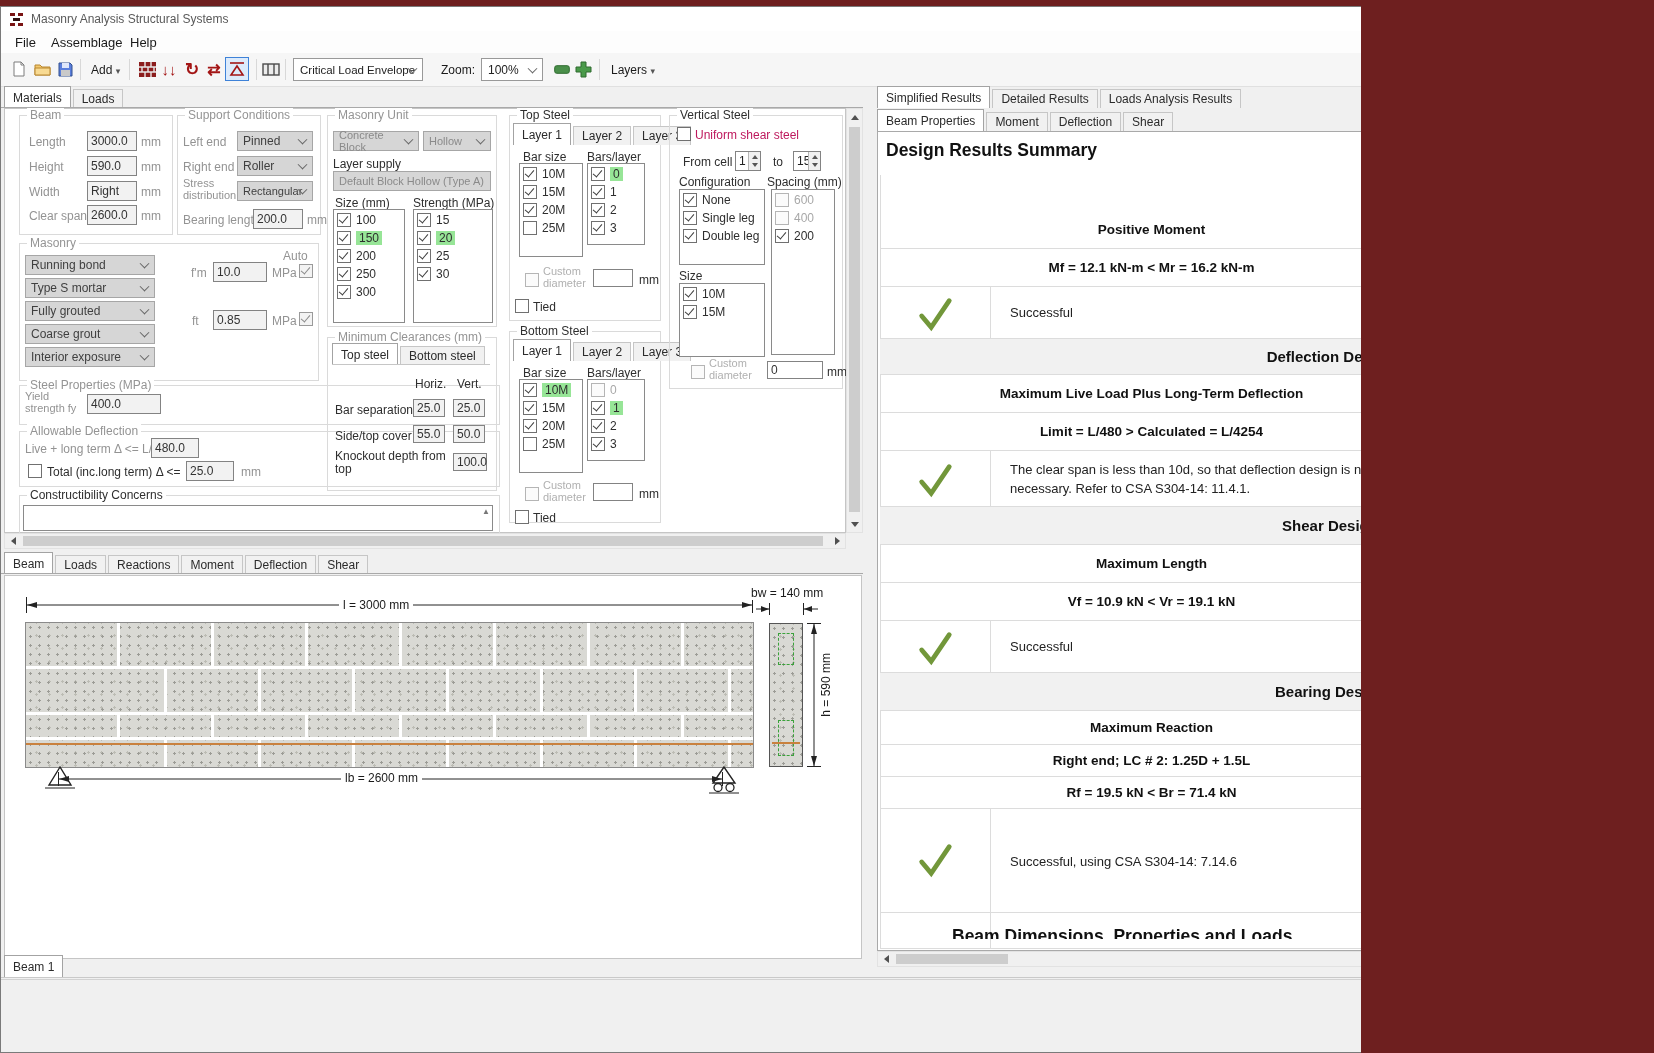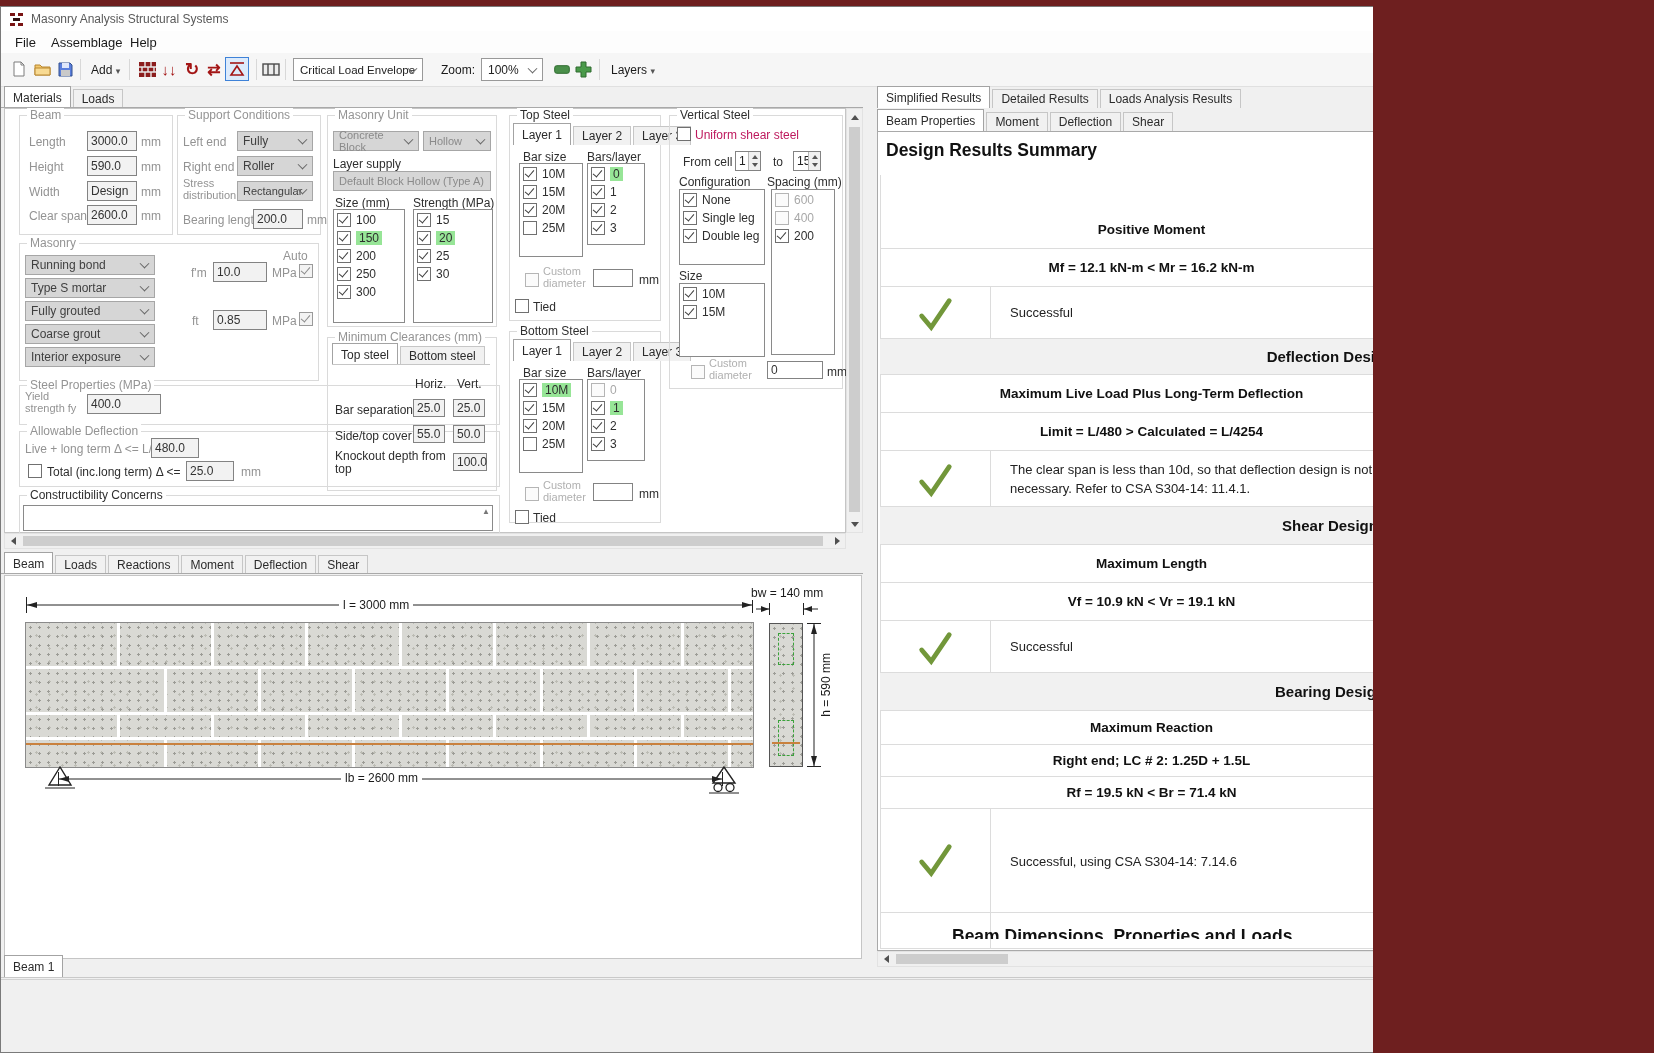--- a/index.html
+++ b/index.html
@@ -1,17 +1,17 @@
 <!DOCTYPE html>
 <html><head>
 <meta charset="utf-8">
 <style>
   html,body{margin:0;padding:0;}
   body{font-family:"Liberation Sans",sans-serif;background:#6e1f1f;}
-  #screen{position:relative;width:1361px;height:1053px;overflow:hidden;background:#6e1f1f;padding-left:12px;}
+  #screen{position:relative;width:1361px;height:1053px;overflow:hidden;background:#6e1f1f;}
   .abs{position:absolute;}
   #window{position:absolute;left:0;top:6px;width:1568px;height:1047px;background:#f0f0f0;border:1px solid #7a7a7a;box-sizing:border-box;}
   
   #titlebar{position:absolute;left:0;top:0;width:100%;height:24px;background:#ffffff;}
   #title-text{position:absolute;left:30px;top:5px;font-size:12px;color:#5a5a5a;white-space:nowrap;}
   .winbtn{position:absolute;top:0;width:45px;height:24px;display:flex;align-items:center;justify-content:center;font-size:12px;color:#444;}
   
   #menubar{position:absolute;left:0;top:24px;width:100%;height:22px;background:#fdfdfd;border-bottom:1px solid #ececec;}
   .menu-item{position:absolute;top:4px;font-size:13px;color:#1a1a1a;}
   
@@ -191,32 +191,32 @@
   <div class="groupbox" style="left:18px;top:108px;width:152px;height:118px">
     <span class="gtitle">Beam</span>
   </div>
   <span class="flabel" style="left:28px;top:128px">Length</span>
   <div class="tinput" style="left:86px;top:124px;width:50px">3000.0</div>
   <span class="flabel" style="left:140px;top:128px">mm</span>
   <span class="flabel" style="left:28px;top:153px">Height</span>
   <div class="tinput" style="left:86px;top:149px;width:50px">590.0</div>
   <span class="flabel" style="left:140px;top:153px">mm</span>
   <span class="flabel" style="left:28px;top:178px">Width</span>
-  <div class="tinput" style="left:86px;top:174px;width:50px">Design</div>
+  <div class="tinput" style="left:86px;top:174px;width:50px">Right</div>
   <span class="flabel" style="left:140px;top:178px">mm</span>
   <span class="flabel" style="left:28px;top:202px">Clear span</span>
   <div class="tinput" style="left:86px;top:198px;width:50px">2600.0</div>
   <span class="flabel" style="left:140px;top:202px">mm</span>
 
   <div class="groupbox" style="left:176px;top:108px;width:142px;height:118px">
     <span class="gtitle">Support Conditions</span>
   </div>
   <span class="flabel" style="left:182px;top:128px">Left end</span>
   <div class="dropdown" style="left:236px;top:124px;width:76px">
-        <span>Fully</span>
+        <span>Pinned</span>
         <span class="chev"></span>
       </div>
   <span class="flabel" style="left:182px;top:153px">Right end</span>
   <div class="dropdown" style="left:236px;top:149px;width:76px">
         <span>Roller</span>
         <span class="chev"></span>
       </div>
   <span class="flabel" style="left:182px;top:170px;font-size:11px">Stress</span>
   <span class="flabel" style="left:182px;top:182px;font-size:11px">distribution</span>
   <div class="dropdown" style="left:236px;top:174px;width:76px;font-size:11px">

